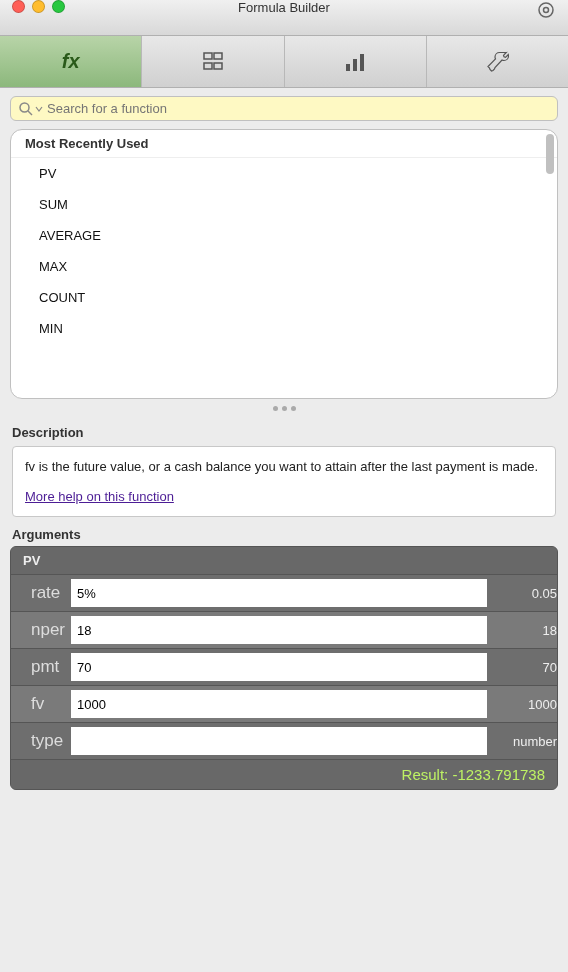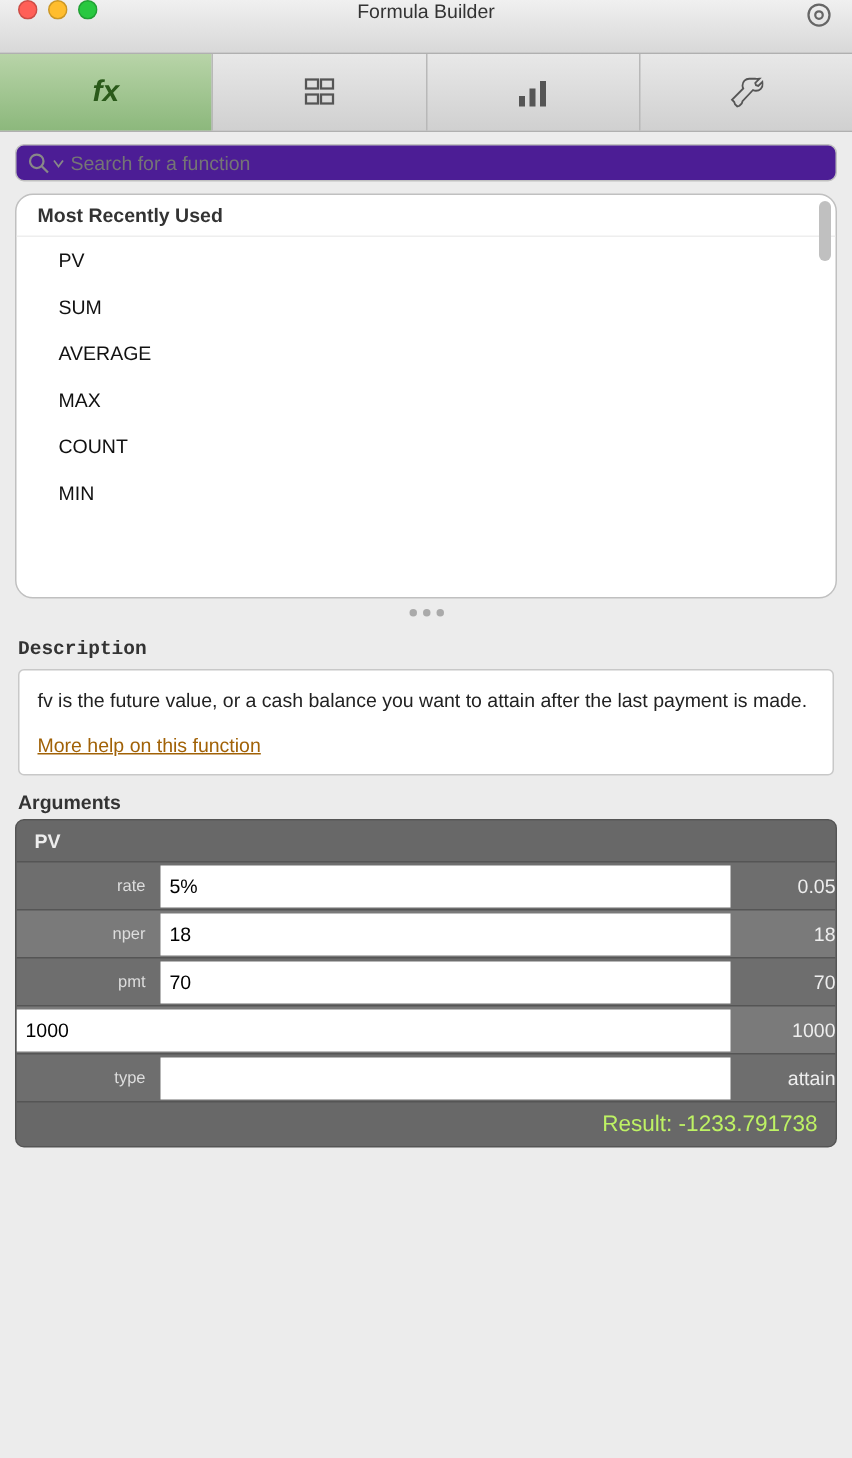--- a/index.html
+++ b/index.html
@@ -91,21 +91,21 @@
 
     
     .search-container {
       padding: 8px 10px;
       background: #ececec;
     }
 
     .search-bar {
       display: flex;
       align-items: center;
-      background: #4c1d95;
+      background: #fef9c3;
       border: 1px solid #c0c0c0;
       border-radius: 6px;
       padding: 4px 8px;
       gap: 4px;
       width: 100%;
     }
 
     .search-icon-wrapper {
       display: flex;
       align-items: center;
@@ -182,39 +182,38 @@
     .description-section {
       padding: 8px 12px 4px 12px;
       background: #ececec;
     }
 
     .description-label {
       font-size: 13px;
       font-weight: 600;
       color: #333;
       margin-bottom: 6px;
-      font-family: Liberation Mono, monospace;
     }
 
     .description-box {
       background: #fff;
       border: 1px solid #c8c8c8;
       border-radius: 4px;
       padding: 10px 12px;
       font-size: 13px;
       line-height: 1.5;
       color: #222;
     }
 
     .description-text {
       margin-bottom: 10px;
     }
 
     .description-link {
-      color: #a16207;
+      color: #4c1d95;
       text-decoration: underline;
       cursor: pointer;
       font-size: 13px;
     }
 
     
     .arguments-label {
       font-size: 13px;
       font-weight: 600;
       color: #333;
@@ -243,24 +242,24 @@
       border-top: 1px solid #555;
       background: #7a7a7a;
     }
 
     .argument-row:nth-child(even) {
       background: #6e6e6e;
     }
 
     .argument-label {
       color: #ddd;
-      font-size: 11px;
-      text-align: right;
+      font-size: 17px;
+      text-align: left;
       padding: 8px 10px 8px 20px;
-      width: 96px;
+      width: 60px;
       flex-shrink: 0;
     }
 
     .argument-input {
       flex: 1;
       background: #fff;
       border: none;
       outline: none;
       font-size: 13px;
       padding: 5px 6px;
@@ -403,28 +402,29 @@
     <span class="argument-value">18</span>
   </div>
 
   <div class="argument-row">
     <span class="argument-label">pmt</span>
     <input class="argument-input" type="text" value="70" style="">
     <span class="argument-value">70</span>
   </div>
 
   <div class="argument-row">
+    <span class="argument-label">fv</span>
     <input class="argument-input" type="text" value="1000" style="">
     <span class="argument-value">1000</span>
   </div>
 
   <div class="argument-row">
     <span class="argument-label">type</span>
     <input class="argument-input" type="text" value="" style="">
-    <span class="argument-value">attain</span>
+    <span class="argument-value">number</span>
   </div>
 
   <div class="result-row">
     <span class="result-text">Result: -1233.791738</span>
   </div>
 </div>
 
 <div class="bottom-space"></div>
 
 </body></html>

